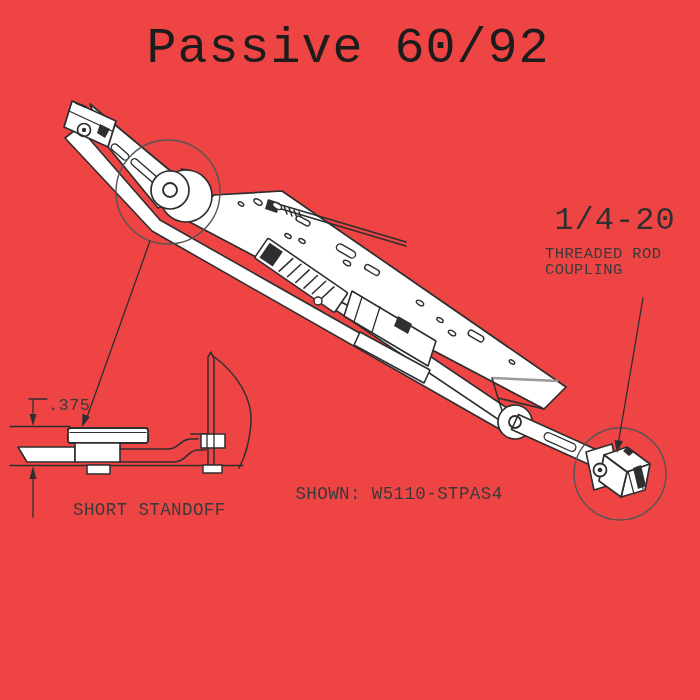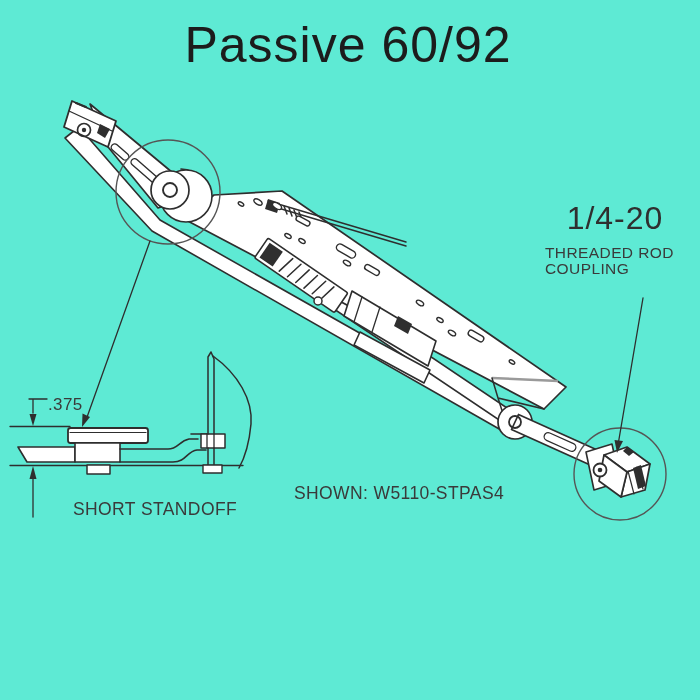--- a/index.html
+++ b/index.html
@@ -1,17 +1,17 @@
 <!DOCTYPE html>
 <html><head>
 <meta charset="utf-8">
 <style>
   html,body{margin:0;padding:0;background:#ffffff;}
-  #stage{position:relative;width:700px;height:700px;background:#5eead4;overflow:hidden;
-         font-family:Liberation Sans, sans-serif;}
+  #stage{position:relative;width:700px;height:700px;background:#ef4444;overflow:hidden;
+         font-family:Liberation Mono, monospace;}
   svg{position:absolute;left:0;top:0;}
   text{fill:#3a3a3a;}
   .title-t{fill:#1c1c1c;letter-spacing:1px;}
   .big-t{fill:#2f2f2f;letter-spacing:1px;}
   .lbl-t{fill:#3a3a3a;letter-spacing:0.4px;}
   .ink{stroke:#2e2e2e;fill:none;stroke-linejoin:round;stroke-linecap:round;}
   .wht{stroke:#2e2e2e;fill:#ffffff;stroke-linejoin:round;stroke-linecap:round;}
   .dark{fill:#2f2f2f;stroke:none;}
   .callout{stroke:#555555;fill:none;}
   .shade{stroke:#9a9a9a;}

